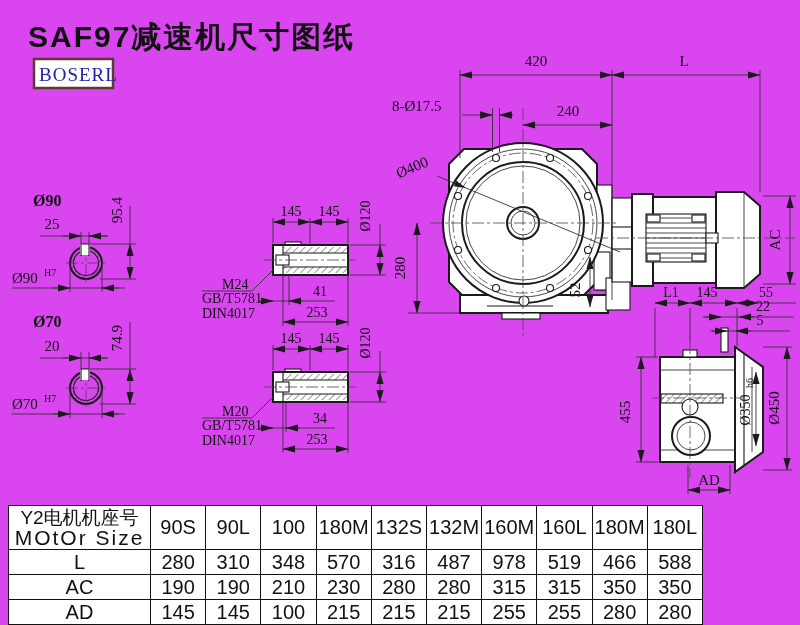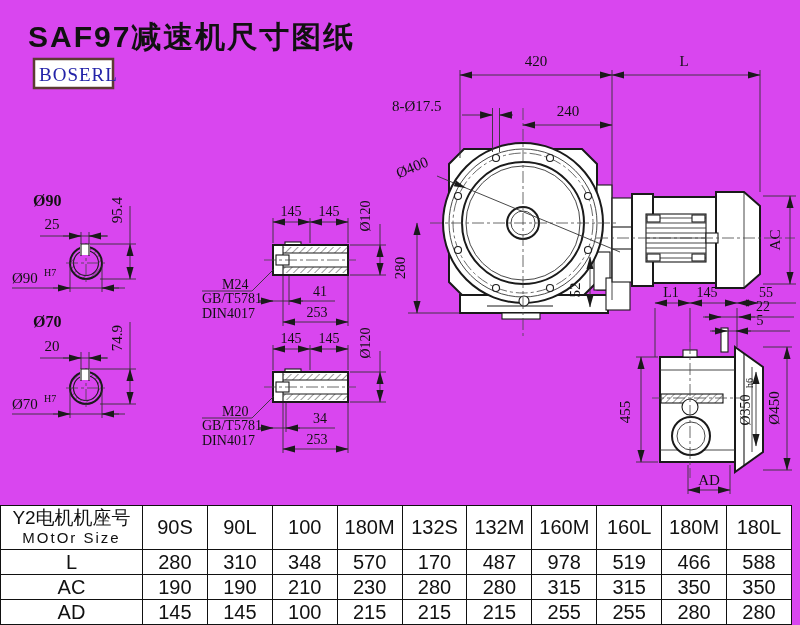--- a/index.html
+++ b/index.html
@@ -12,27 +12,27 @@
   .o1w{stroke:#1a1a1a;stroke-width:1.1;fill:#fff}
   .d{stroke:#333;stroke-width:0.9;fill:none}
   .cl{stroke:#444;stroke-width:0.8;fill:none;stroke-dasharray:12 3 3 3}
   .ht{fill:url(#hatch);stroke:none}
   .dt{font-size:15px}
   .dts{font-size:14px}
   .sup{font-size:10px}
   .ttl{font-family:"Liberation Sans",sans-serif;font-weight:bold;font-size:30px;letter-spacing:2px}
   .logo{font-size:19px;fill:#2323a8;letter-spacing:1px}
   
-  #sizetable{position:absolute;left:0;top:505px;width:792px;height:119px;
+  #sizetable{position:absolute;left:8px;top:505px;width:695px;height:119px;
      border-collapse:collapse;table-layout:fixed;background:#fff;}
   #sizetable th,#sizetable td{border:1.6px solid #111;text-align:center;padding:0;
      font-family:"Liberation Sans",sans-serif;font-weight:normal;font-size:20px;color:#111;}
   #sizetable .rowhead{width:141px;}
   #sizetable .hcn{font-size:19px;line-height:21px;}
-  #sizetable .hen{font-size:15px;line-height:20px;letter-spacing:2px;}
+  #sizetable .hen{font-size:21px;line-height:20px;letter-spacing:2px;}
   #sizetable thead tr{height:44px}
   #sizetable tbody tr{height:25px}
 </style>
 </head>
 <body>
 
 <div id="stage">
 
 <svg width="800" height="505" viewBox="0 0 800 505">
   <defs>
@@ -369,21 +369,21 @@
       <th>180L</th>
     </tr>
   </thead>
   <tbody>
     <tr>
       <td class="rowhead">L</td>
       <td>280</td>
       <td>310</td>
       <td>348</td>
       <td>570</td>
-      <td>170</td>
+      <td>316</td>
       <td>487</td>
       <td>978</td>
       <td>519</td>
       <td>466</td>
       <td>588</td>
     </tr>
     <tr>
       <td class="rowhead">AC</td>
       <td>190</td>
       <td>190</td>

